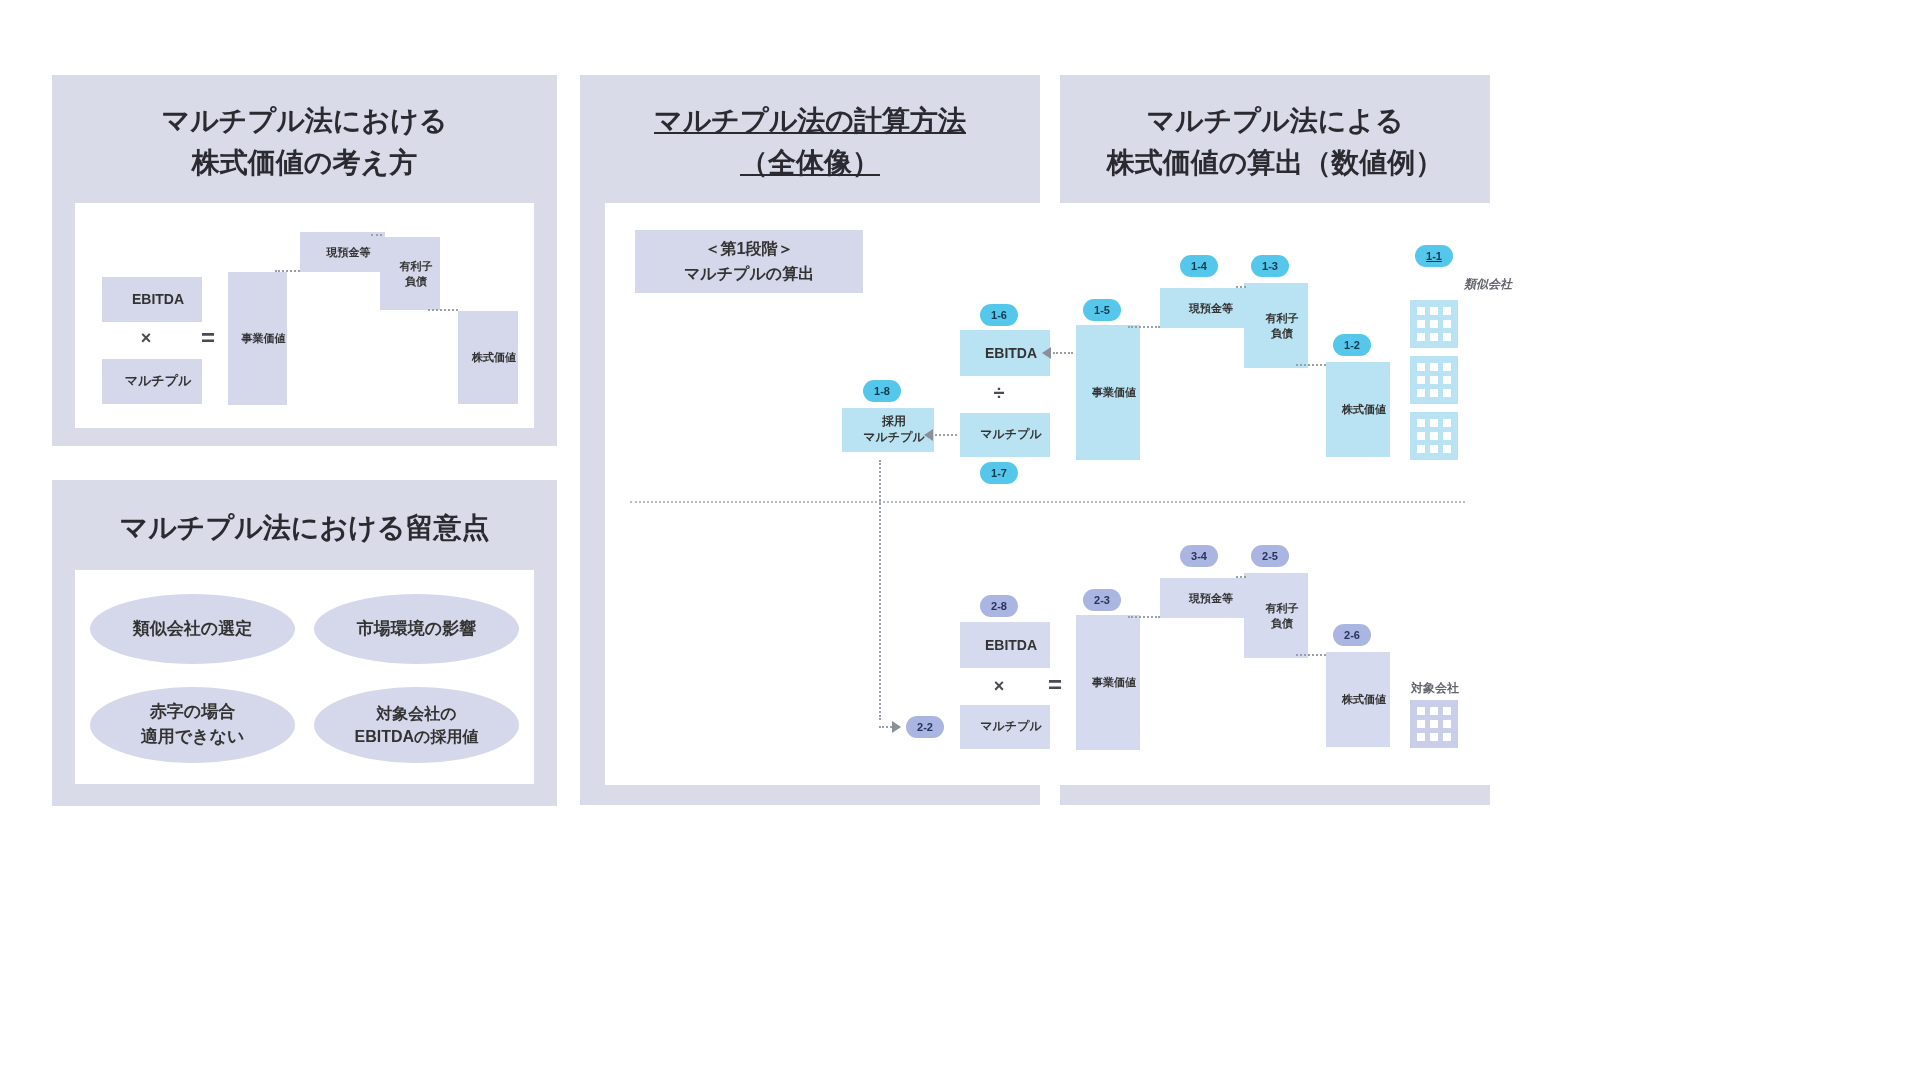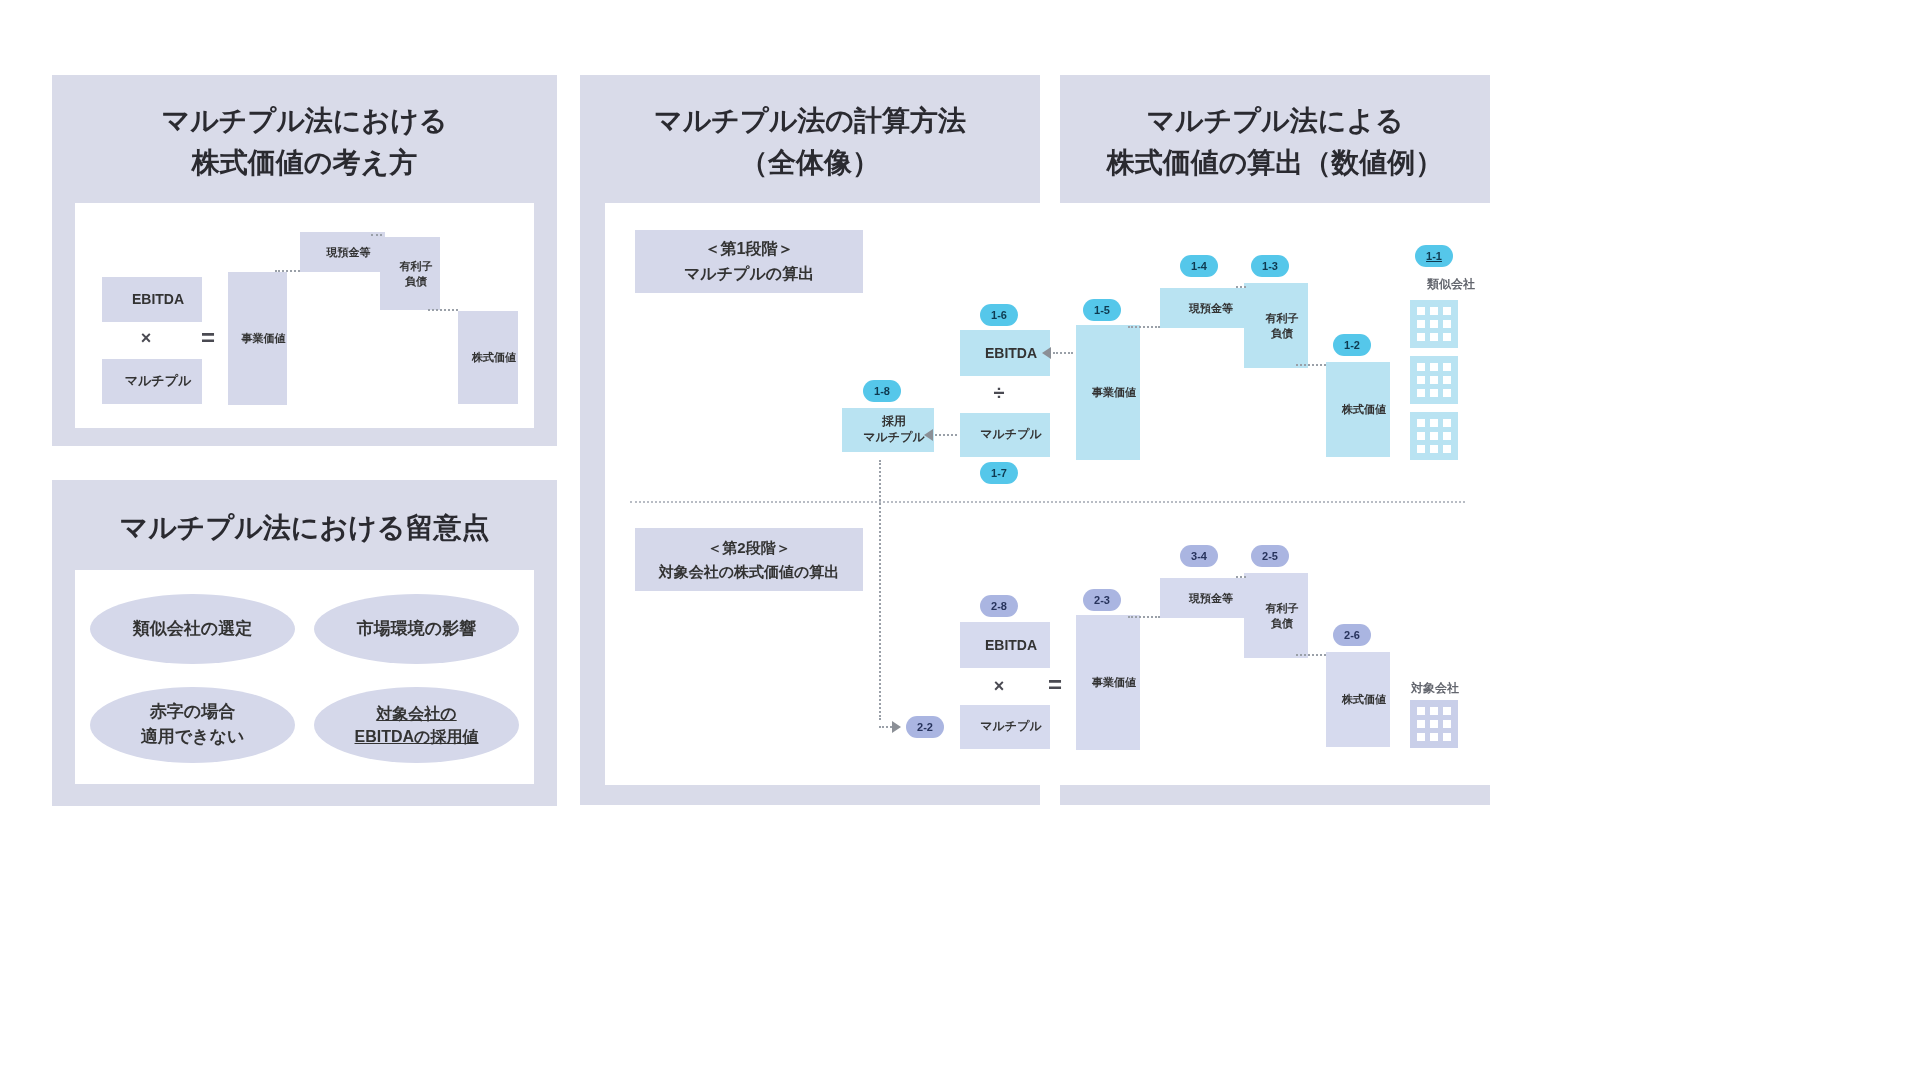--- a/index.html
+++ b/index.html
@@ -50,25 +50,25 @@
   <div class="hdot" style="left:428px;top:309px;width:30px;"></div>
 
   <div class="panel" style="left:52px;top:480px;width:505px;height:326px;"></div>
   <div class="panel-title" style="left:52px;top:507px;width:505px;">マルチプル法における留意点</div>
   <div class="white-box" style="left:75px;top:570px;width:459px;height:214px;"></div>
 
   <div class="ellipse" style="left:314px;top:594px;width:205px;height:70px;">市場環境の影響</div>
   <div class="ellipse" style="left:90px;top:594px;width:205px;height:70px;">類似会社の選定</div>
   <div class="ellipse" style="left:90px;top:687px;width:205px;height:76px;">赤字の場合
 適用できない</div>
-  <div class="ellipse" style="left:314px;top:687px;width:205px;height:76px;font-size:16px;text-decoration:underline;">対象会社の
+  <div class="ellipse" style="left:314px;top:687px;width:205px;height:76px;font-size:16px;">対象会社の
 EBITDAの採用値</div>
 
   <div class="panel" style="left:580px;top:75px;width:460px;height:730px;"></div>
-  <div class="panel-title" style="left:580px;top:100px;width:460px;">マルチプル法の計算方法
+  <div class="panel-title" style="left:580px;top:100px;width:460px;text-decoration:underline;">マルチプル法の計算方法
 （全体像）</div>
   <div class="panel" style="left:1060px;top:75px;width:430px;height:730px;"></div>
   <div class="panel-title" style="left:1060px;top:100px;width:430px;">マルチプル法による
 株式価値の算出（数値例）</div>
   <div class="white-box" style="left:605px;top:203px;width:885px;height:582px;"></div>
 
   <div class="stage-label" style="left:635px;top:230px;width:228px;height:63px;font-size:16px;">＜第1段階＞
 マルチプルの算出</div>
 
   <div class="box cyan" style="left:960px;top:330px;width:78px;height:46px;font-size:14px;">EBITDA</div>
@@ -92,21 +92,21 @@
   <div class="badge badge-cyan" style="left:863px;top:380px;">1-8</div>
 
   <div class="tri-left" style="left:1042px;top:347px;"></div>
   <div class="hdot" style="left:1053px;top:352px;width:20px;"></div>
   <div class="tri-left" style="left:924px;top:429px;"></div>
   <div class="hdot" style="left:935px;top:434px;width:22px;"></div>
   <div class="hdot" style="left:1128px;top:326px;width:32px;"></div>
   <div class="hdot" style="left:1236px;top:286px;width:10px;"></div>
   <div class="hdot" style="left:1296px;top:364px;width:30px;"></div>
 
-  <div class="company-label" style="left:1414px;top:276px;width:74px;">類似会社</div>
+  <div class="company-label" style="left:1451px;top:276px;width:74px;font-style:italic;">類似会社</div>
   <div class="bldg" style="left:1410px;top:300px;">
     <svg width="48" height="48" viewBox="0 0 48 48">
         <rect width="48" height="48" fill="#b9e3f2"></rect>
         <rect x="7" y="7" width="8" height="8" fill="#fff"></rect>
         <rect x="20" y="7" width="8" height="8" fill="#fff"></rect>
         <rect x="33" y="7" width="8" height="8" fill="#fff"></rect>
         <rect x="7" y="20" width="8" height="8" fill="#fff"></rect>
         <rect x="20" y="20" width="8" height="8" fill="#fff"></rect>
         <rect x="33" y="20" width="8" height="8" fill="#fff"></rect>
         <rect x="7" y="33" width="8" height="8" fill="#fff"></rect>
@@ -142,22 +142,20 @@
         <rect x="33" y="33" width="8" height="8" fill="#fff"></rect>
       </svg>
   </div>
 
   <div class="hdot" style="left:630px;top:501px;width:835px;border-top-color:#b8bcc4;"></div>
 
   <div class="vdot" style="left:879px;top:460px;height:260px;"></div>
   <div class="hdot" style="left:879px;top:726px;width:13px;"></div>
   <div class="tri-right" style="left:892px;top:721px;"></div>
 
-  <div class="stage-label" style="left:635px;top:528px;width:228px;height:63px;font-size:15px;">＜第2段階＞
-対象会社の株式価値の算出</div>
 
   <div class="box pale" style="left:960px;top:622px;width:78px;height:46px;font-size:14px;">EBITDA</div>
   <div class="op" style="left:960px;top:676px;width:78px;font-size:18px;">×</div>
   <div class="box pale" style="left:960px;top:705px;width:78px;height:44px;font-size:12px;">マルチプル</div>
   <div class="op" style="left:1040px;top:671px;width:30px;font-size:24px;">=</div>
   <div class="box pale" style="left:1076px;top:615px;width:52px;height:135px;font-size:11px;">事業価値</div>
   <div class="box pale" style="left:1160px;top:578px;width:78px;height:40px;font-size:11px;">現預金等</div>
   <div class="box pale" style="left:1244px;top:573px;width:52px;height:85px;font-size:11px;">有利子
 負債</div>
   <div class="box pale" style="left:1326px;top:652px;width:52px;height:95px;font-size:11px;">株式価値</div>

